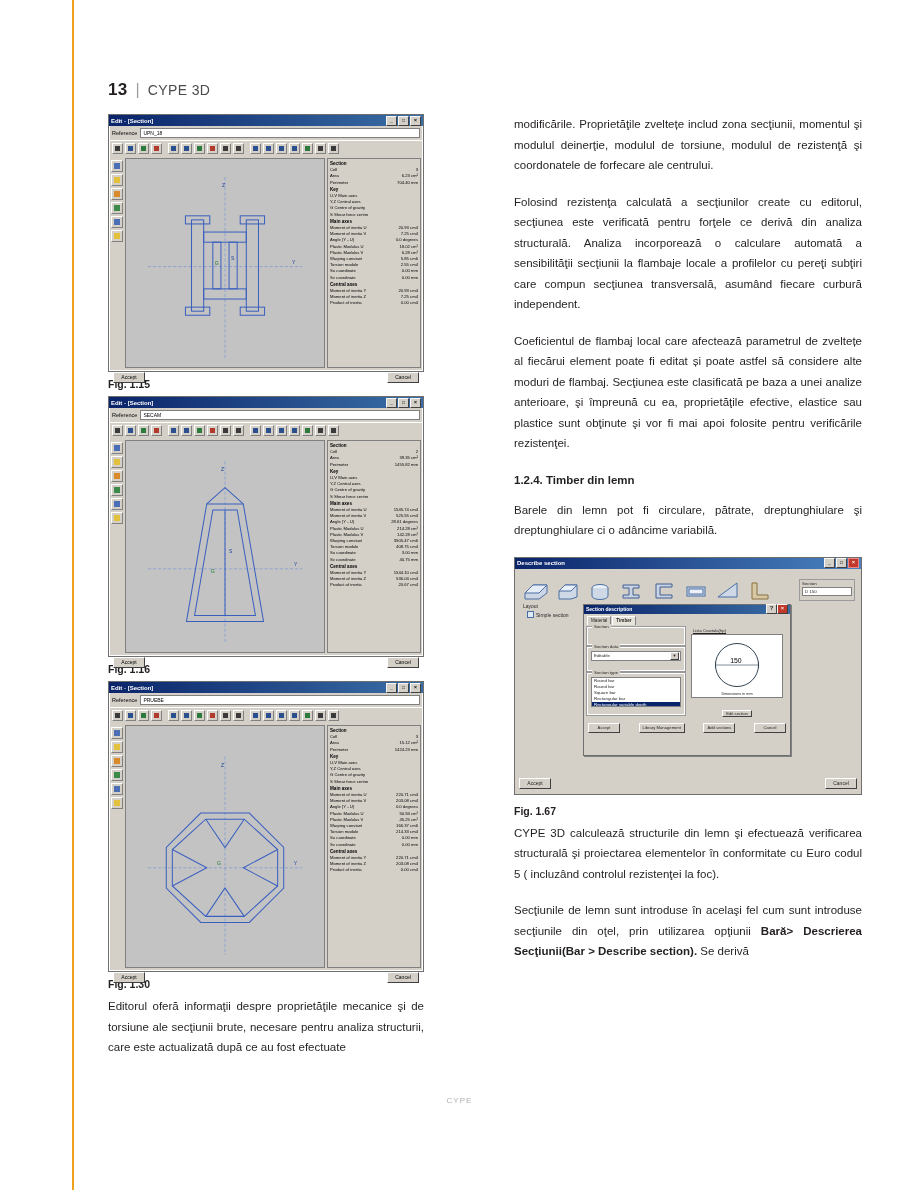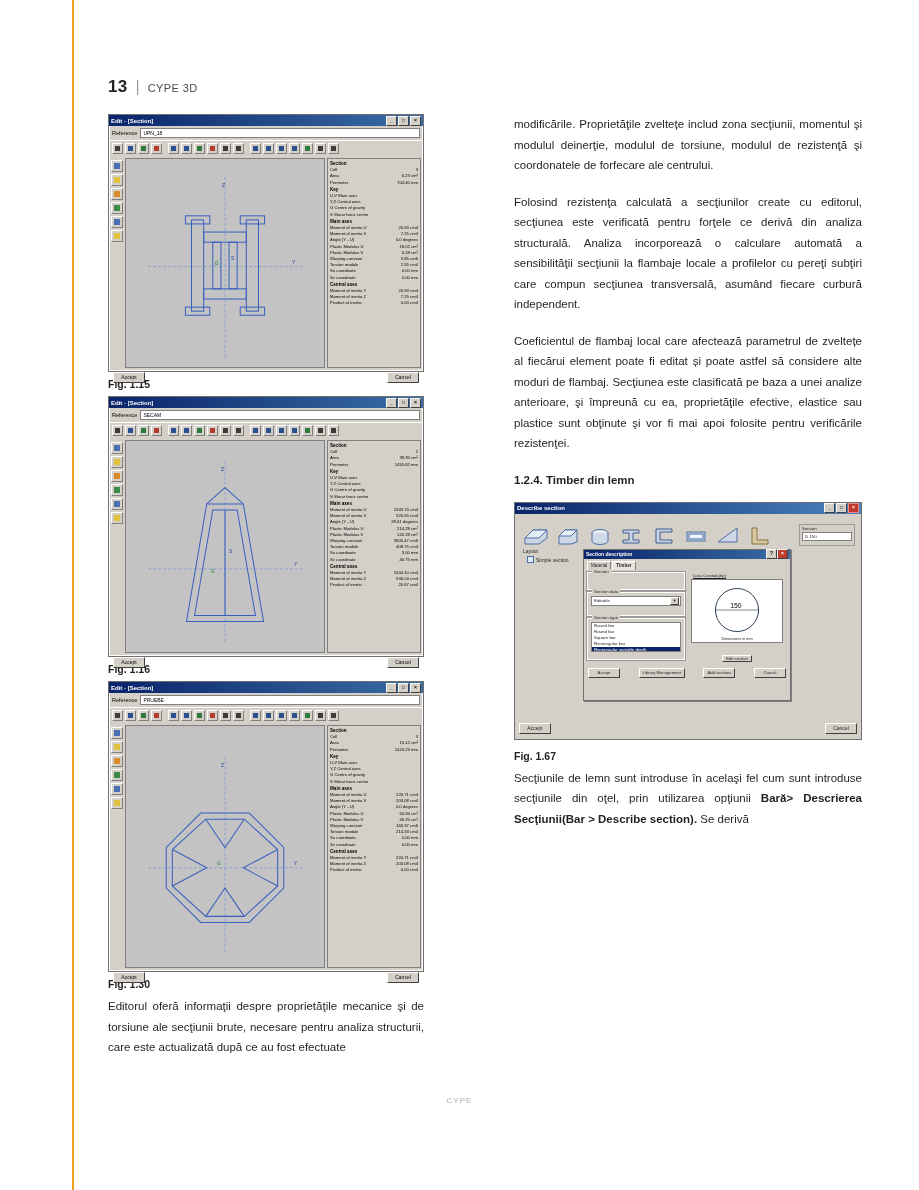--- a/index.html
+++ b/index.html
@@ -39,21 +39,21 @@
     font-weight: bold;
     letter-spacing: .3px;
     color: #231f20;
   }
   .header .sep {
     font-size: 16px;
     color: #9c9c9c;
     margin: 0 2px;
   }
   .header .doctitle {
-    font-size: 11px;
+    font-size: 14px;
     letter-spacing: .4px;
     color: #4b4b4b;
     margin-top: 24px;
   }
 
   
   .col-left {
     position: absolute;
     left: 108px; top: 114px;
     width: 316px;
@@ -928,20 +928,21 @@
     <p class="body">Editorul oferă informaţii despre proprietăţile mecanice şi de torsiune ale secţiunii brute, necesare pentru analiza structurii, care este actualizată după ce au fost efectuate</p>
   </div>
 
   <div class="col-right">
     <p class="body">modificările. Proprietăţile zveltețe includ zona secţiunii, momentul şi modulul deinerţie, modulul de torsiune, modulul de rezistenţă şi coordonatele de forfecare ale centrului.</p>
     <p class="body">Folosind rezistenţa calculată a secţiunilor create cu editorul, secţiunea este verificată pentru forţele ce derivă din analiza structurală. Analiza incorporează o calculare automată a sensibilităţii secţiunii la flambaje locale a profilelor cu pereţi subţiri care compun secţiunea transversală, asumând fiecare curbură independent.</p>
     <p class="body">Coeficientul de flambaj local care afectează parametrul de zveltețe al fiecărui element poate fi editat și poate astfel să considere alte moduri de flambaj. Secţiunea este clasificată pe baza a unei analize anterioare, şi împreună cu ea, proprietăţile efective, elastice sau plastice sunt obţinute şi vor fi mai apoi folosite pentru verificările rezistenţei.</p>
 
     <div class="h-sub">1.2.4. Timber din lemn</div>
 
+    <p class="body">Barele din lemn pot fi circulare, pătrate, dreptunghiulare şi dreptunghiulare ci o adâncime variabilă.</p>
 
     <div class="w18" style="margin-top:16px;height:236px;">
       <div class="titlebar">
         <span class="tb-title">Describe section</span>
         <span class="tb-btns">
           <span class="tb-btn">_</span>
           <span class="tb-btn">□</span>
           <span class="tb-btn" style="background:#c0392b;color:#fff;border-color:#e88;">×</span>
         </span>
       </div>
@@ -1064,19 +1065,20 @@
         </div>
       </div>
 
       <div class="winfoot" style="position:absolute;left:0;right:0;bottom:2px;">
         <span class="btn95">Accept</span>
         <span class="btn95">Cancel</span>
       </div>
     </div>
     <div class="figcap" style="margin-top:10px;">Fig. 1.67</div>
 
+    <p class="body">CYPE 3D calculează structurile din lemn şi efectuează verificarea structurală şi proiectarea elementelor în conformitate cu Euro codul 5 ( incluzând controlul rezistenţei la foc).</p>
     <p class="body">
       <span>Secţiunile de lemn sunt introduse în acelaşi fel cum sunt introduse secţiunile din oţel, prin utilizarea opţiunii </span><span class="bold">Bară&gt; Descrierea Secţiunii(Bar &gt; Describe section).</span><span> Se derivă</span>
     </p>
   </div>
 
   <div class="footer-note">CYPE</div>
 </div>
 
 </body></html>

